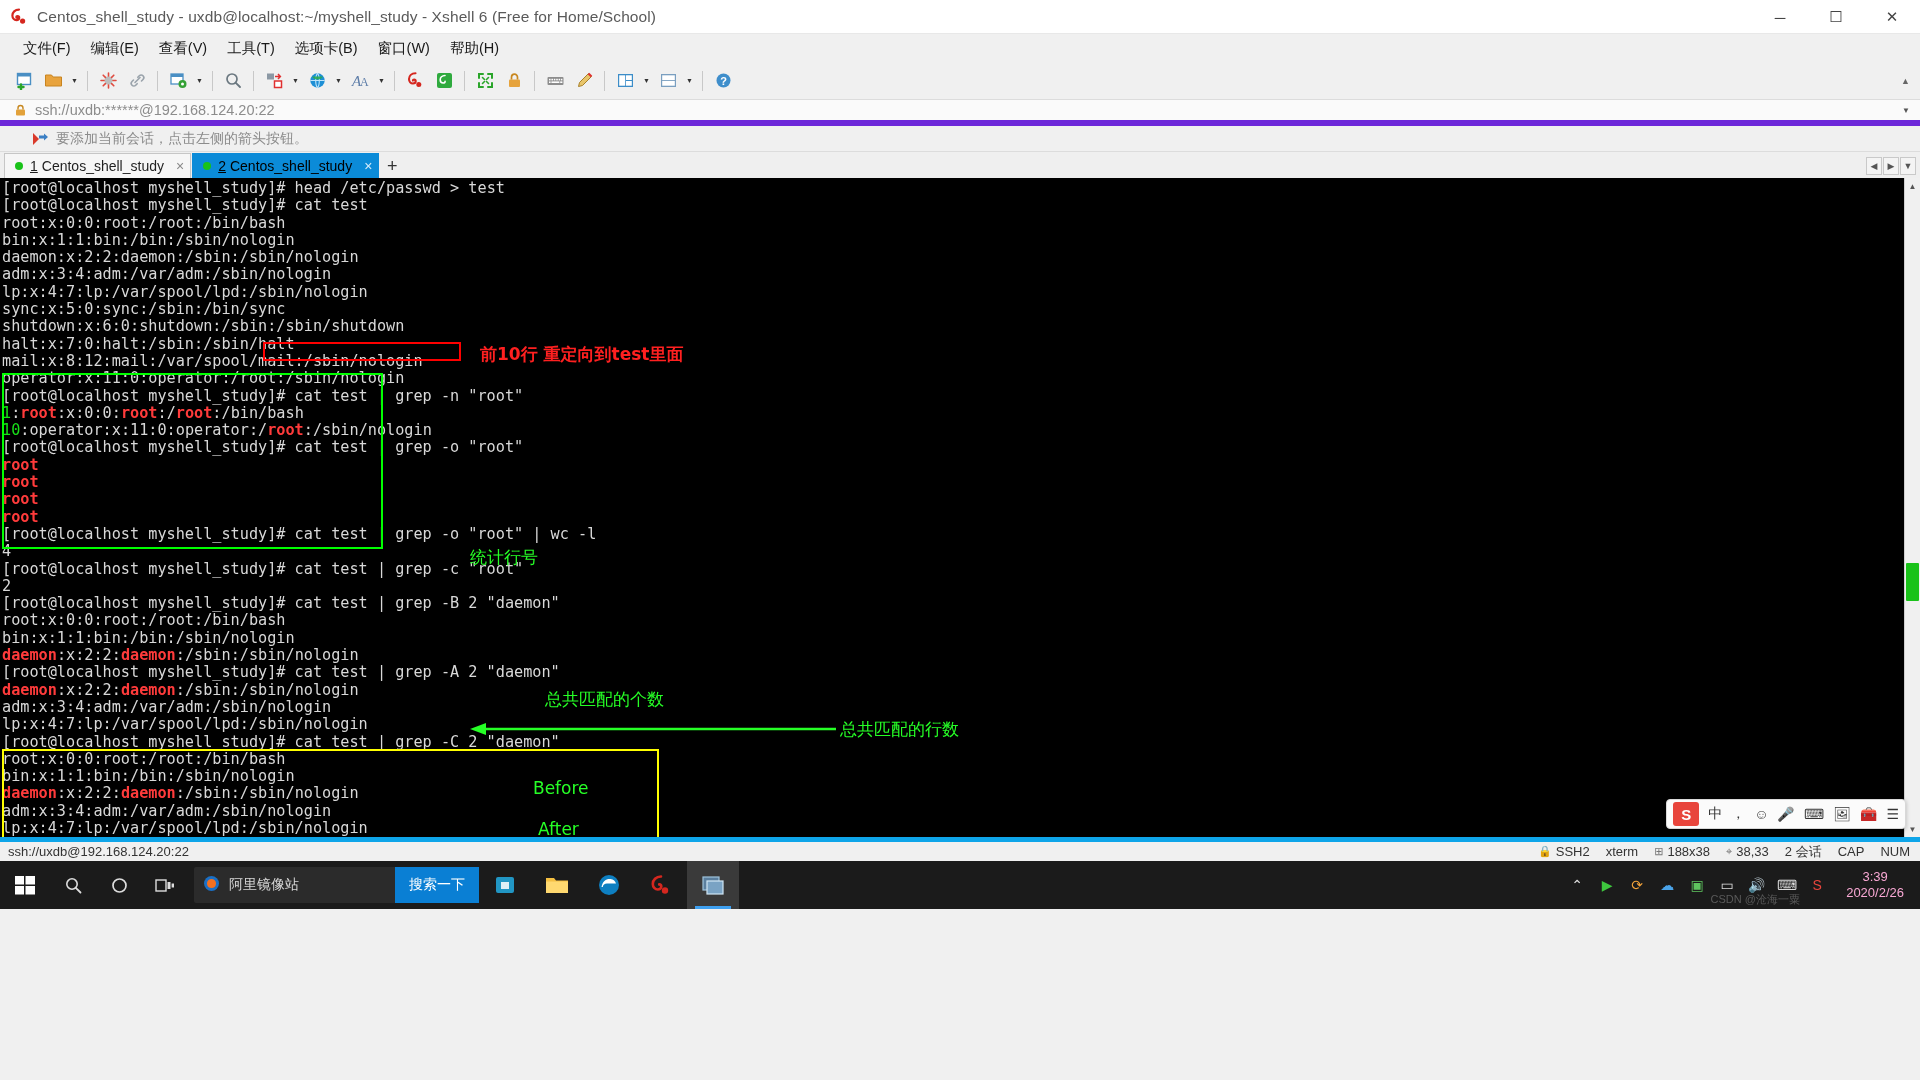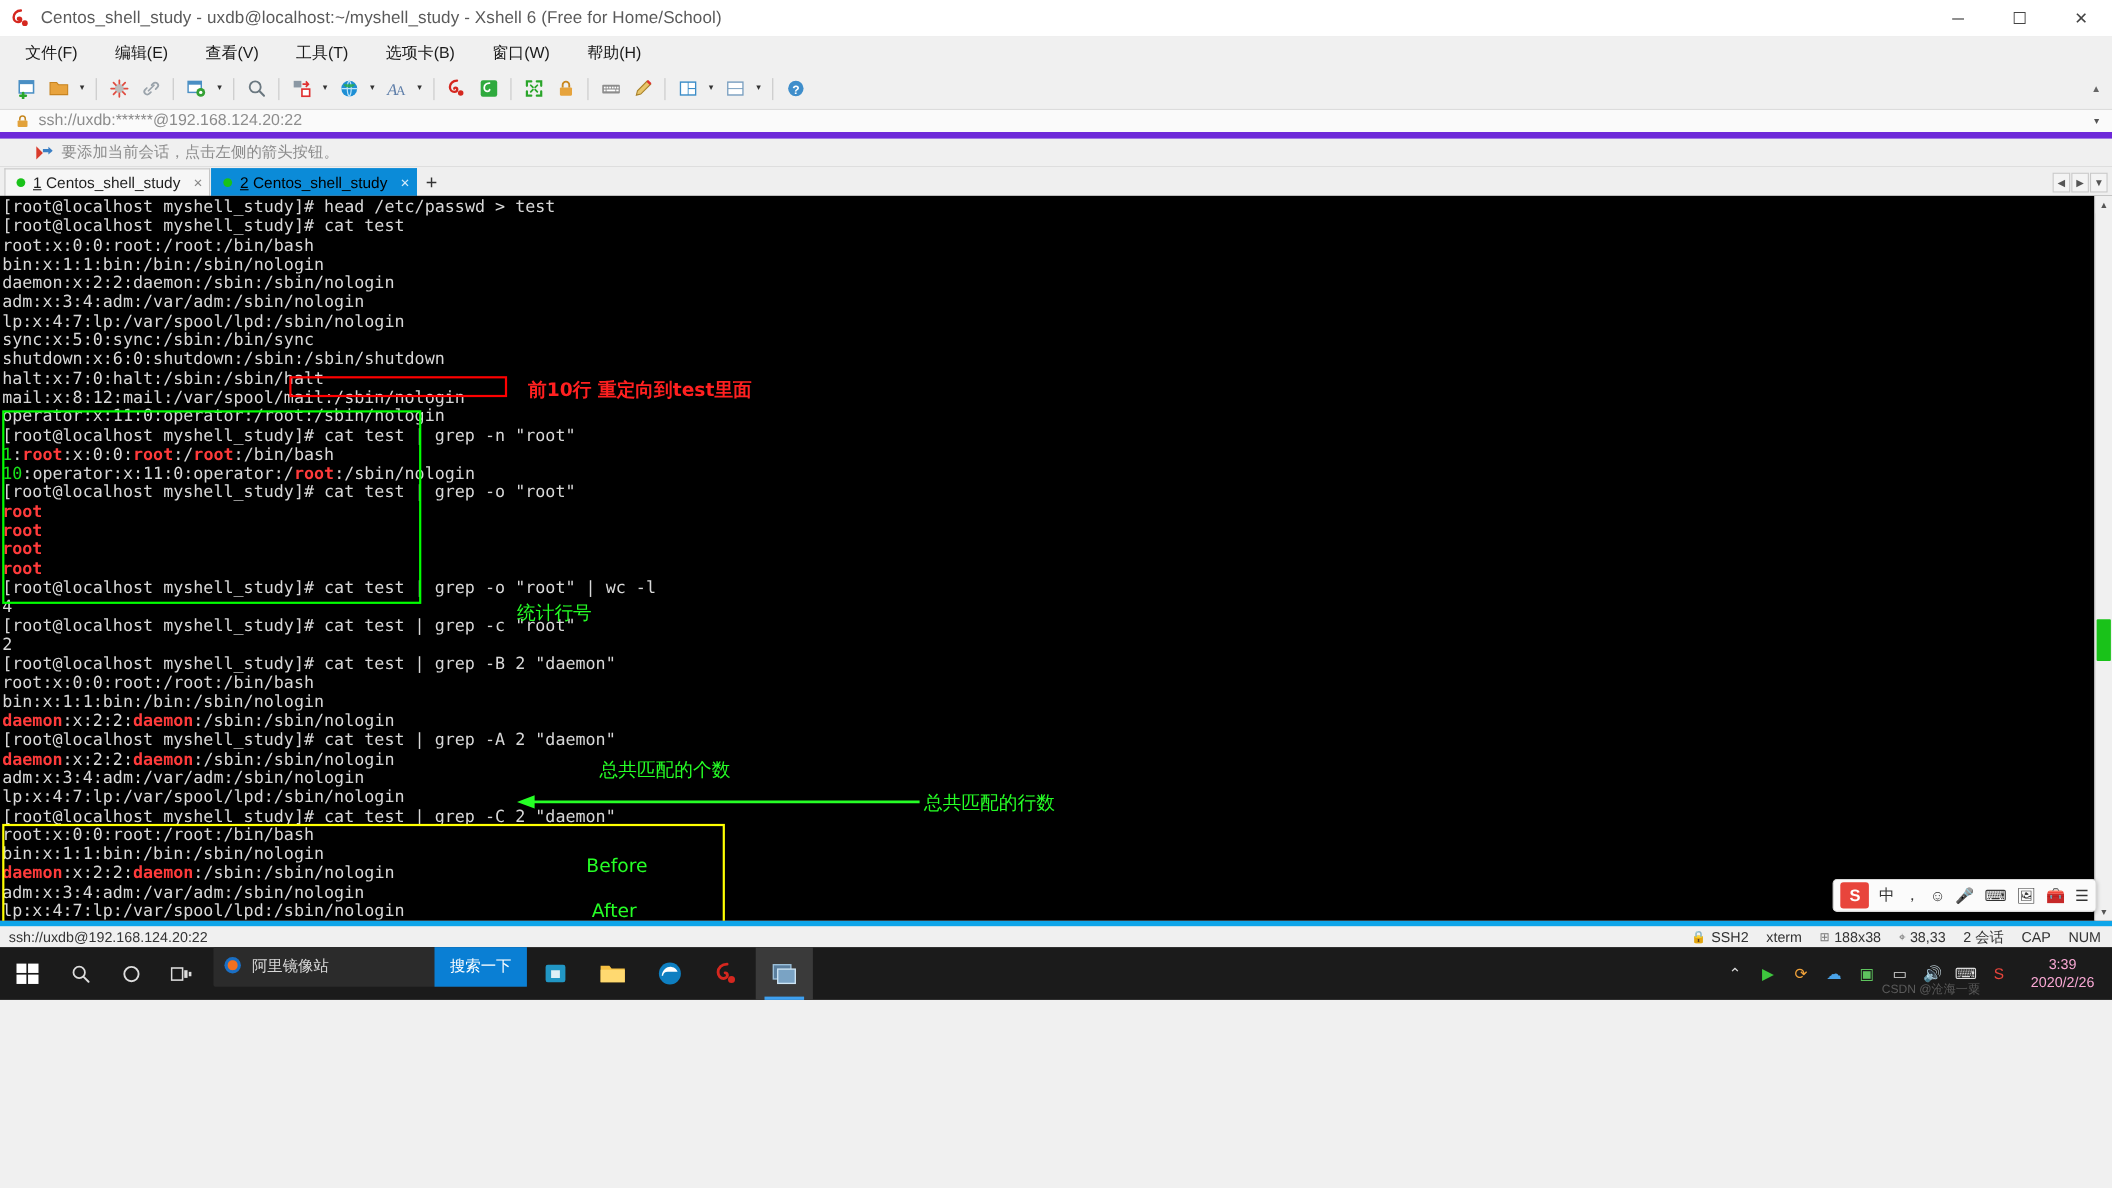--- a/index.html
+++ b/index.html
@@ -23,21 +23,21 @@
   .title-text{ color:#5a5a5a; font-size:15.5px; letter-spacing:0.1px;}
   .wincontrols{ position:absolute;right:0;top:0;height:34px;display:flex;}
   .wincontrols div{
     width:56px;height:34px;display:flex;align-items:center;justify-content:center;
     color:#444;font-size:15px;
   }
 
   
   .menubar{
     height:28px;background:#f0f0f0;display:flex;align-items:center;
-    padding-left:14px; gap:16px;
+    padding-left:14px; gap:2px;
   }
   .menubar span{
     padding:4px 9px;color:#1a1a1a;font-size:14.5px;cursor:default;
   }
 
   
   .toolbar{
     height:38px;background:#f0f0f0;display:flex;align-items:center;
     padding-left:10px;gap:1px;border-bottom:1px solid #dcdcdc;
     position:relative;
@@ -149,21 +149,21 @@
     display:flex;align-items:center;font-size:13px;color:#333;
     padding-left:8px;
   }
   .statusbar .left{flex:none;}
   .statusbar .right{margin-left:auto;display:flex;align-items:center;gap:16px;padding-right:10px;}
   .statusbar .right .seg{display:flex;align-items:center;gap:4px;color:#333;}
   .sb-ico{color:#777;font-size:11px;}
 
   
   .taskbar{
-    height:48px;background:#1b1b1b;display:flex;position:relative;
+    height:48px;background:#1b1b1b;display:flex;align-items:center;position:relative;
   }
   .tb-start{width:50px;height:48px;display:flex;align-items:center;justify-content:center;}
   .tb-ico{width:46px;height:48px;display:flex;align-items:center;justify-content:center;color:#ddd;}
   .tb-app{height:48px;display:flex;align-items:center;justify-content:center;width:52px;position:relative;}
   .tb-app.active{background:#3a3a3a;}
   .tb-app.active:after{content:"";position:absolute;bottom:0;left:8px;right:8px;height:3px;background:#3ea0f0;}
   .searchbox{
     display:flex;align-items:center;height:36px;background:#2b2b2b;margin-left:6px;
     border-radius:2px;padding-left:8px;width:285px;position:relative;
   }

